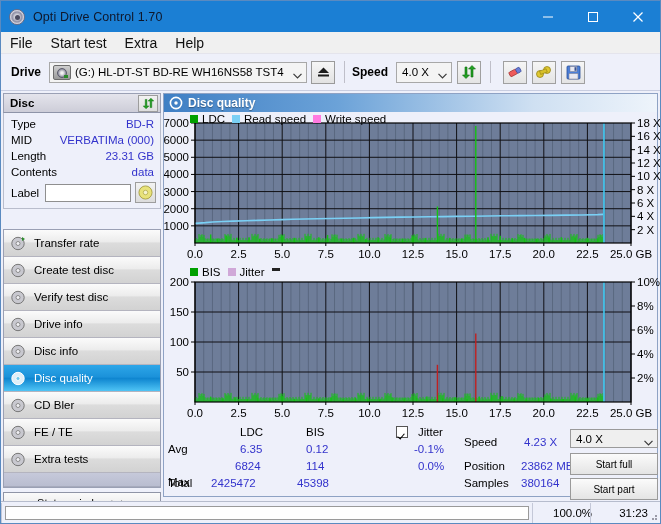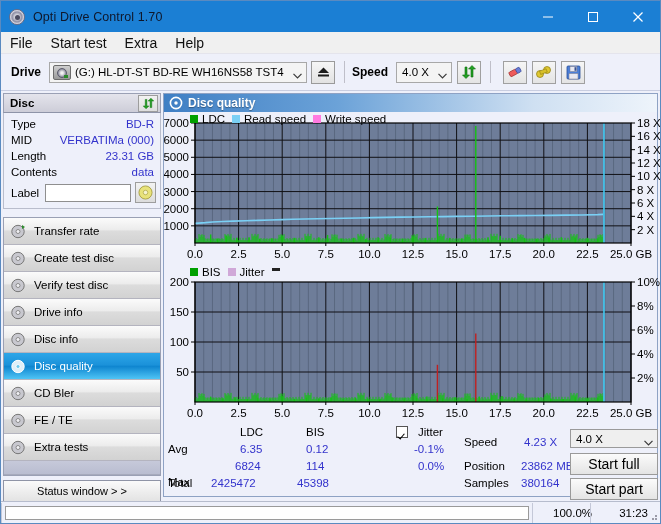--- a/index.html
+++ b/index.html
@@ -120,21 +120,21 @@
   .labelrow { display:flex; align-items:center; padding: 2px 4px 2px 7px; }
   .labelrow .k { font-size:11.5px; }
   .label-input {
     margin-left: 6px; width: 86px; height: 18px; background:#fff; border:1px solid #8f8f8f;
   }
   .cdbtn {
     margin-left: 4px; width: 22px; height: 21px;
     background: linear-gradient(#f2f2f2,#dcdcdc); border:1px solid #9d9d9d;
     display:flex;align-items:center;justify-content:center;
   }
-  .navlist { margin-top: 8px; border:1px solid #9aa0b4; background:#dcdce4; }
+  .navlist { margin-top: 20px; border:1px solid #9aa0b4; background:#dcdce4; }
   .navitem {
     height: 27px; display:flex; align-items:center;
     background: linear-gradient(#fbfbfb 0%, #ececec 45%, #dcdcdc 50%, #d2d2d2 100%);
     border-bottom: 1px solid #b4b4bf; padding-left: 6px; font-size:11.5px; color:#000;
   }
   .navitem.sel {
     background: linear-gradient(#2da6e8 0%, #1b92da 45%, #0f86d0 52%, #4fc4f5 100%);
     color: #fff;
   }
   .navitem .nico { width:17px; height:17px; margin-right: 7px; flex:0 0 auto; }
@@ -172,21 +172,21 @@
     content:''; position:absolute; left:2px; top:5px; width:3px;height:6px;
     border:solid #000; border-width: 0 1.5px 1.5px 0; transform: rotate(40deg);
   }
   .selbox {
     position:absolute; width:88px; height:19px; background:#efefef; border:1px solid #9a9a9a;
     display:flex;align-items:center;padding-left:5px; font-size:11.5px;
   }
   .btn {
     position:absolute; width:88px; height:22px; border:1px solid #9a9a9a;
     background:linear-gradient(#fbfbfb,#e4e4e4);
-    display:flex;align-items:center;justify-content:center; font-size:14px;
+    display:flex;align-items:center;justify-content:center; font-size:10px;
   }
   
   #statusbar {
     position:absolute; left:0; right:0; bottom:0; height:22px;
     background:#eef0fa; border-top:1px solid #b6bccd;
     display:flex; align-items:center; font-size:11.5px;
   }
   .sb-text { width:146px; padding-left:4px; }
   .sb-bar-cell {
     flex: 1; height:20px; display:flex; align-items:center;

